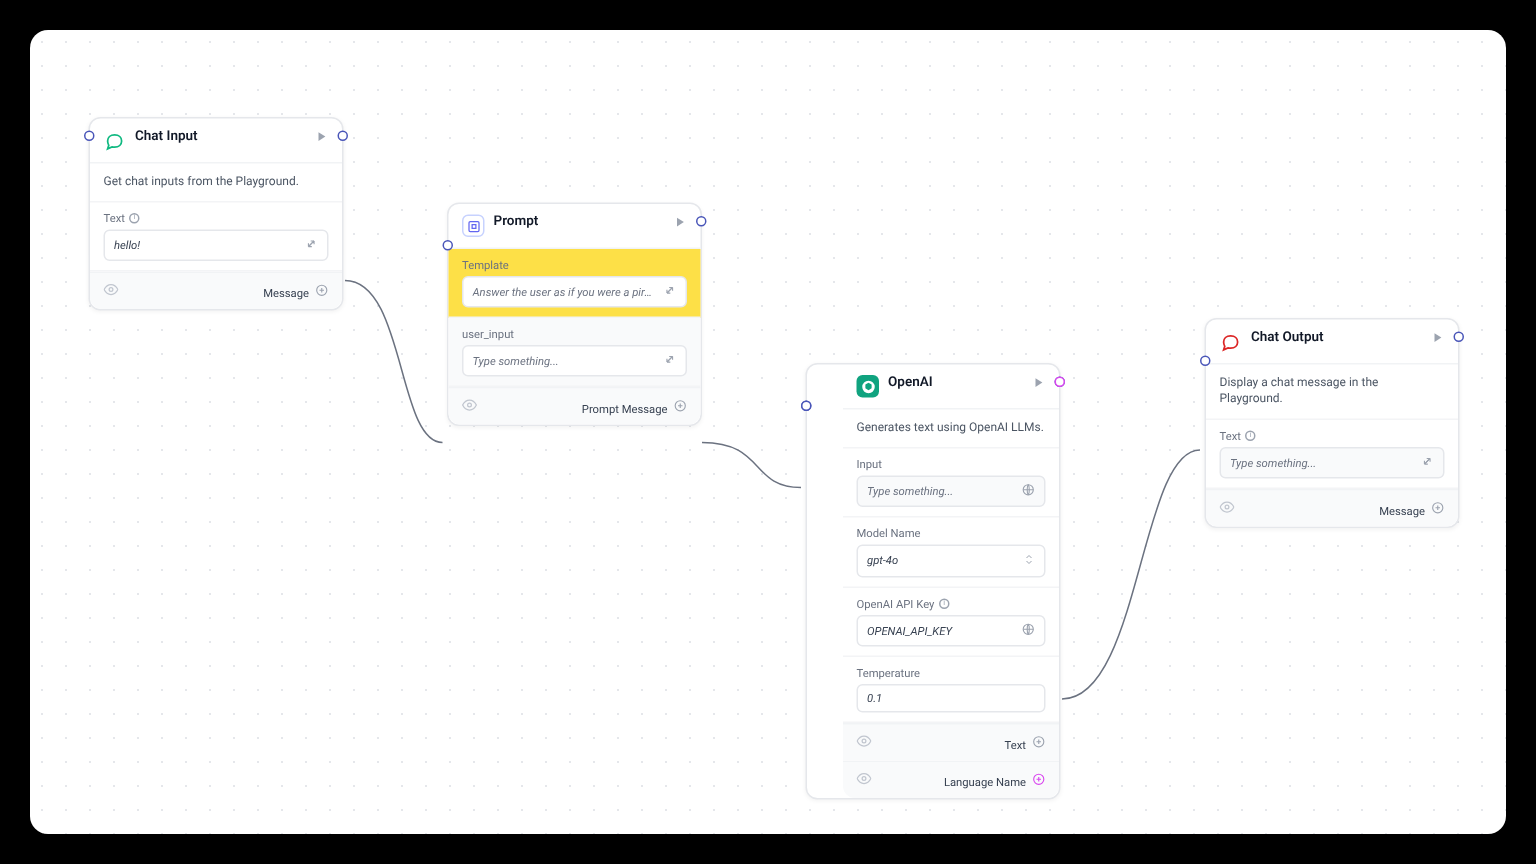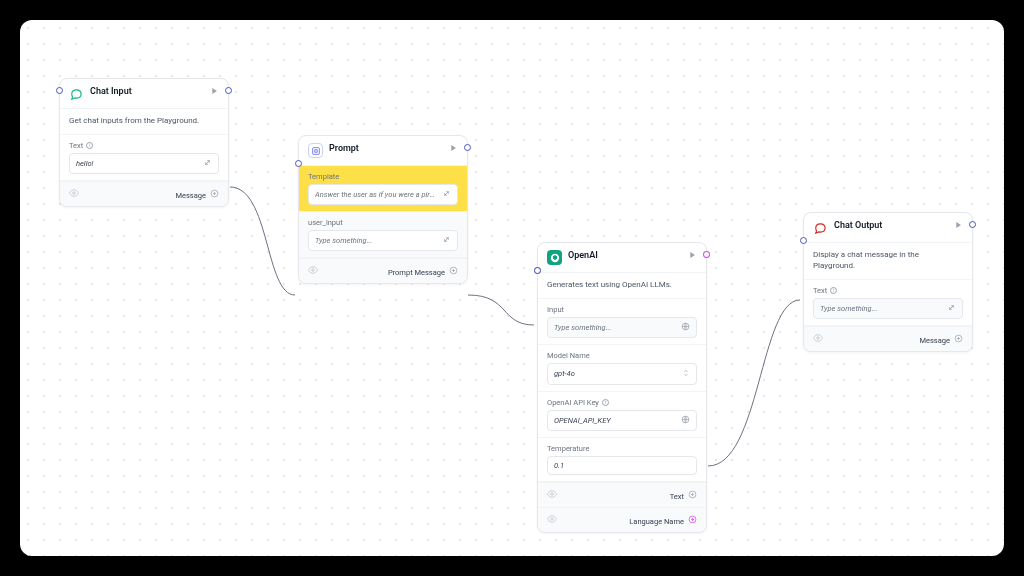--- a/index.html
+++ b/index.html
@@ -129,21 +129,21 @@
           </svg></span>
       <span class="out-label">Prompt Message</span>
       <span class="out-icon"><svg width="9" height="9" viewBox="0 0 24 24" fill="none" stroke="currentColor" stroke-width="2">
             <circle cx="12" cy="12" r="9"></circle>
             <path d="M8 12h8M12 8v8"></path>
           </svg></span>
       <div class="port out" style="top:8px;"></div>
     </div>
   </div>
 
-  <div class="node" style="left:517px; top:222px;">
+  <div class="node" style="left:517px; top:222px;padding-left:24px;">
     <div class="node-header">
       <div class="node-icon" style="background:#10a37f;">
         <svg width="10" height="10" viewBox="0 0 24 24" fill="#fff">
             <path d="M12 2a10 10 0 100 20 10 10 0 000-20zm0 3l5 3v6l-5 3-5-3V8l5-3z"></path>
           </svg>
       </div>
       <div class="node-title">OpenAI</div>
       <div class="play"><svg width="10" height="10" viewBox="0 0 24 24" fill="#9ca3af">
             <path d="M8 5v14l11-7z"></path>
           </svg></div>

